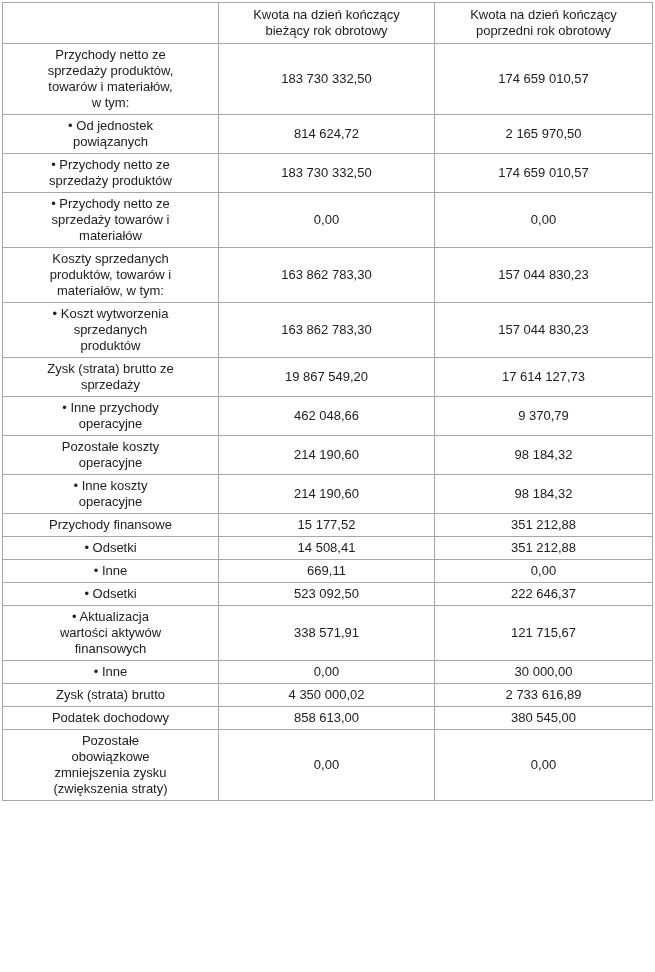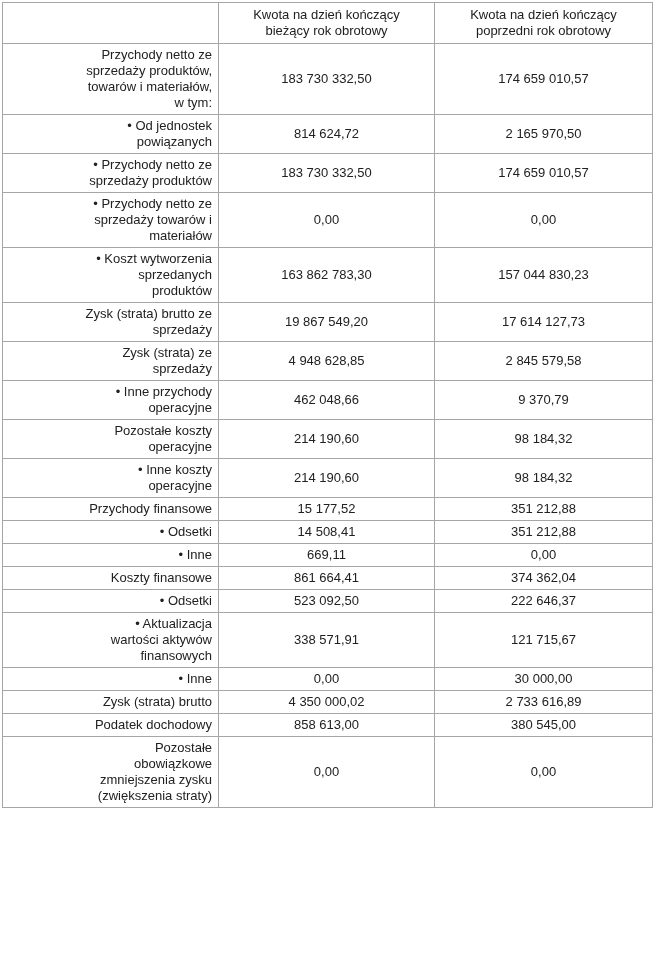--- a/index.html
+++ b/index.html
@@ -29,21 +29,21 @@
     line-height: 16px;
     font-weight: normal;
     overflow: hidden;
   }
   table.fin th {
     padding: 4px 8px;
     white-space: pre-line;
     margin-left: 47px;
   }
   td.lbl {
-    text-align: right;
+    text-align: center;
     padding: 3px 6px;
     white-space: pre-line;
   }
   td.num {
     text-align: center;
     padding: 3px 20px;
   }
 </style>
 </head>
 <body>
@@ -86,37 +86,38 @@
         <td class="num">174 659 010,57</td>
       </tr>
       <tr>
         <td class="lbl">• Przychody netto ze
 sprzedaży towarów i
 materiałów</td>
         <td class="num">0,00</td>
         <td class="num">0,00</td>
       </tr>
       <tr>
+        <td class="lbl">Koszty sprzedanych
+produktów, towarów i
+materiałów, w tym:</td>
+        <td class="num">163 862 783,30</td>
+        <td class="num">157 044 830,23</td>
+      </tr>
+      <tr>
         <td class="lbl">• Koszt wytworzenia
 sprzedanych
 produktów</td>
         <td class="num">163 862 783,30</td>
         <td class="num">157 044 830,23</td>
       </tr>
       <tr>
         <td class="lbl">Zysk (strata) brutto ze
 sprzedaży</td>
         <td class="num">19 867 549,20</td>
         <td class="num">17 614 127,73</td>
-      </tr>
-      <tr>
-        <td class="lbl">Zysk (strata) ze
-sprzedaży</td>
-        <td class="num">4 948 628,85</td>
-        <td class="num">2 845 579,58</td>
       </tr>
       <tr>
         <td class="lbl">• Inne przychody
 operacyjne</td>
         <td class="num">462 048,66</td>
         <td class="num">9 370,79</td>
       </tr>
       <tr>
         <td class="lbl">Pozostałe koszty
 operacyjne</td>
@@ -136,25 +137,20 @@
       </tr>
       <tr>
         <td class="lbl">• Odsetki</td>
         <td class="num">14 508,41</td>
         <td class="num">351 212,88</td>
       </tr>
       <tr>
         <td class="lbl">• Inne</td>
         <td class="num">669,11</td>
         <td class="num">0,00</td>
-      </tr>
-      <tr>
-        <td class="lbl">Koszty finansowe</td>
-        <td class="num">861 664,41</td>
-        <td class="num">374 362,04</td>
       </tr>
       <tr>
         <td class="lbl">• Odsetki</td>
         <td class="num">523 092,50</td>
         <td class="num">222 646,37</td>
       </tr>
       <tr>
         <td class="lbl">• Aktualizacja
 wartości aktywów
 finansowych</td>

